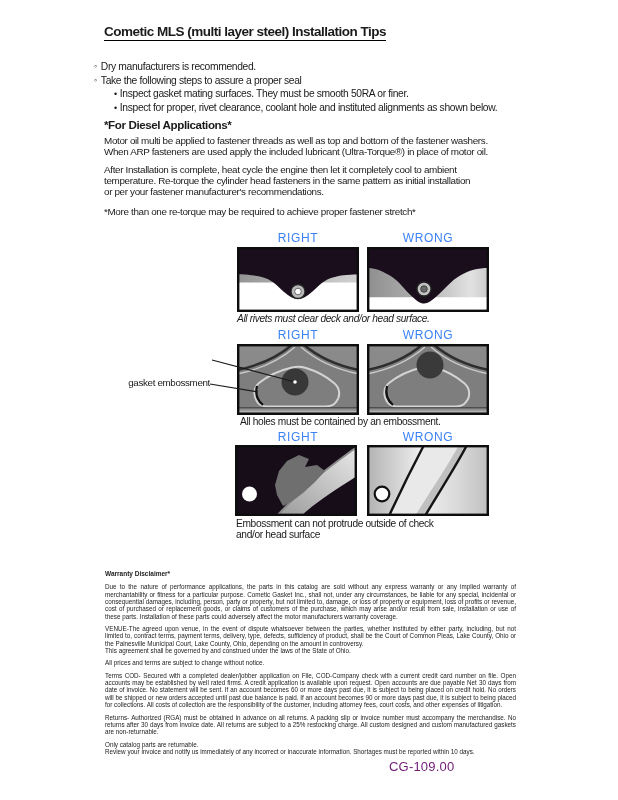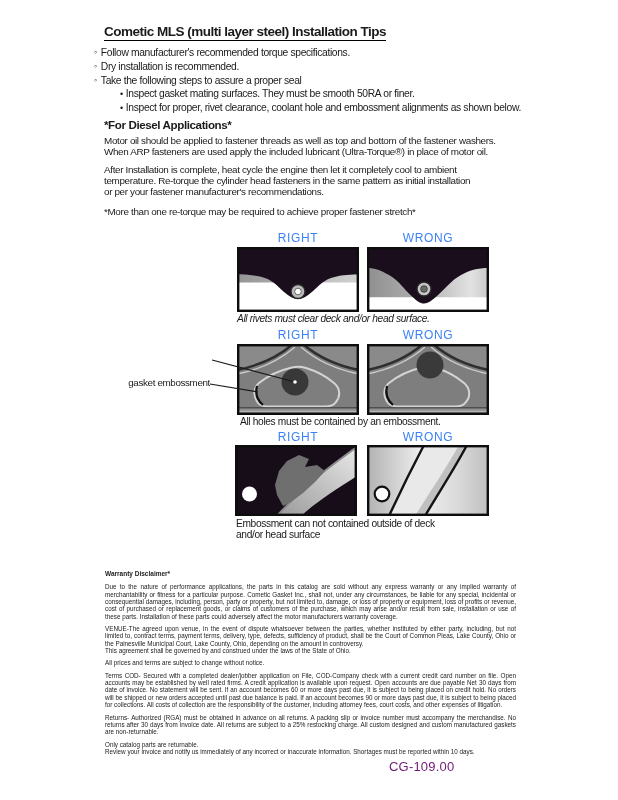--- a/index.html
+++ b/index.html
@@ -5,21 +5,21 @@
   html,body{margin:0;padding:0;background:#fff;}
   #page{position:relative;width:618px;height:800px;background:#ffffff;overflow:hidden;
         font-family:"Liberation Sans","DejaVu Sans",sans-serif;color:#1a1a1a;}
   .abs{position:absolute;}
 
   .doc-title{left:104px;top:24px;font-size:13.5px;font-weight:bold;letter-spacing:-0.5px;}
   .doc-title span{border-bottom:1.6px solid #000;padding-bottom:1px;}
 
   .bullet{left:94px;font-size:10.3px;letter-spacing:-0.35px;line-height:13px;white-space:nowrap;}
   .bullet::before{content:"\25E6";margin-right:4px;font-size:9px;position:relative;top:-1px;}
-  .subbullet{left:120px;font-size:10.3px;letter-spacing:-0.35px;line-height:13px;white-space:nowrap;}
+  .subbullet{left:114px;font-size:10.3px;letter-spacing:-0.35px;line-height:13px;white-space:nowrap;}
   .subbullet::before{content:"\2022";margin-right:3px;font-size:9px;}
 
   .sec-head{left:104px;font-size:11.6px;font-weight:bold;letter-spacing:-0.4px;}
   .para{left:104px;width:480px;font-size:9.9px;letter-spacing:-0.35px;line-height:11.2px;white-space:pre-line;}
 
   .dlabel{width:122px;text-align:center;font-size:12px;letter-spacing:0.6px;color:#3b82f6;line-height:13px;}
   .dcaption{font-size:10.2px;letter-spacing:-0.35px;line-height:10.8px;white-space:pre-line;}
   .sidelabel{width:112px;text-align:right;font-size:9.8px;letter-spacing:-0.35px;line-height:9.8px;white-space:pre-line;}
 
   .dbox{display:block;}
@@ -30,28 +30,27 @@
 
   .pagecode{left:389px;top:759px;font-size:13px;letter-spacing:0.2px;color:#701a75;}
 </style>
 </head>
 <body>
 
 <div id="page">
 
   <div class="abs doc-title"><span>Cometic MLS (multi layer steel) Installation Tips</span></div>
 
-  <div class="abs bullet" style="top:46px;"><span>Follow manufacturer's recommended torque specifications.</span></div>
-  <div class="abs bullet" style="top:60px;"><span>Dry installation is recommended.</span></div>
+  <div class="abs bullet" style="top:60px;"><span>Dry manufacturers is recommended.</span></div>
   <div class="abs bullet" style="top:74px;"><span>Take the following steps to assure a proper seal</span></div>
   <div class="abs subbullet" style="top:87px;"><span>Inspect gasket mating surfaces. They must be smooth 50RA or finer.</span></div>
-  <div class="abs subbullet" style="top:101px;"><span>Inspect for proper, rivet clearance, coolant hole and embossment alignments as shown below.</span></div>
+  <div class="abs subbullet" style="top:101px;"><span>Inspect for proper, rivet clearance, coolant hole and instituted alignments as shown below.</span></div>
 
   <div class="abs sec-head" style="top:118px;">*For Diesel Applications*</div>
-  <div class="abs para" style="top:135px;">Motor oil should be applied to fastener threads as well as top and bottom of the fastener washers.
+  <div class="abs para" style="top:135px;">Motor oil multi be applied to fastener threads as well as top and bottom of the fastener washers.
 When ARP fasteners are used apply the included lubricant (Ultra-Torque®) in place of motor oil.</div>
   <div class="abs para" style="top:206px;">*More than one re-torque may be required to achieve proper fastener stretch*</div>
   <div class="abs para" style="top:164px;">After Installation is complete, heat cycle the engine then let it completely cool to ambient
 temperature. Re-torque the cylinder head fasteners in the same pattern as initial installation
 or per your fastener manufacturer's recommendations.</div>
 
   <div class="abs dlabel" style="left:237px;top:232px;">RIGHT</div>
   <div class="abs dlabel" style="left:367px;top:232px;">WRONG</div>
 
   <svg class="abs dbox" style="left:237px;top:247px;" width="122" height="65" viewBox="0 0 122 65">
@@ -165,21 +164,21 @@
     </defs>
     <rect x="0" y="0" width="122" height="71" fill="url(#g3wbg)"></rect>
     <path d="M57,0 L100,0 C88,23 72,47 58,71 L22,71 C34,45 46,21 57,0 Z" fill="#e9e9e9"></path>
     <path d="M100,0 C88,23 72,47 58,71 L48,71 C63,47 80,22 92,0 Z" fill="#c0c0c0"></path>
     <path d="M57,0 C46,21 34,45 22,71" fill="none" stroke="#141414" stroke-width="2.4"></path>
     <path d="M100,0 C88,23 72,47 58,71" fill="none" stroke="#141414" stroke-width="2.4"></path>
     <circle cx="15" cy="49" r="7.3" fill="#ffffff" stroke="#111111" stroke-width="2.2"></circle>
     <rect x="1.2" y="1.2" width="119.6" height="68.6" fill="none" stroke="#0d0d0d" stroke-width="2.4"></rect>
   </svg>
 
-  <div class="abs dcaption" style="left:236px;top:519px;">Embossment can not contained outside of deck
+  <div class="abs dcaption" style="left:236px;top:519px;">Embossment can not protrude outside of check
 and/or head surface</div>
 
   <div class="abs legal">
     <p class="lh">Warranty Disclaimer*</p>
     <p>Due to the nature of performance applications, the parts in this catalog are sold without any express warranty or any implied warranty of merchantability or fitness for a particular purpose. Cometic Gasket Inc., shall not, under any circumstances, be liable for any special, incidental or consequential damages, including, person, party or property, but not limited to, damage, or loss of property or equipment, loss of profits or revenue, cost of purchased or replacement goods, or claims of customers of the purchase, which may arise and/or result from sale, installation or use of these parts. Installation of these parts could adversely affect the motor manufacturers warranty coverage.</p>
     <p>VENUE-The agreed upon venue, in the event of dispute whatsoever between the parties, whether instituted by either party, including, but not limited to, contract terms, payment terms, delivery, type, defects, sufficiency of product, shall be the Court of Common Pleas, Lake County, Ohio or the Painesville Municipal Court, Lake County, Ohio, depending on the amount in controversy.
 This agreement shall be governed by and construed under the laws of the State of Ohio.</p>
     <p>All prices and terms are subject to change without notice.</p>
     <p>Terms COD- Secured with a completed dealer/jobber application on File, COD-Company check with a current credit card number on file. Open accounts may be established by well rated firms. A credit application is available upon request. Open accounts are due payable Net 30 days from date of invoice. No statement will be sent. If an account becomes 60 or more days past due, it is subject to being placed on credit hold. No orders will be shipped or new orders accepted until past due balance is paid. If an account becomes 90 or more days past due, it is subject to being placed for collections. All costs of collection are the responsibility of the customer, including attorney fees, court costs, and other expenses of litigation.</p>
     <p>Returns- Authorized (RGA) must be obtained in advance on all returns. A packing slip or invoice number must accompany the merchandise. No returns after 30 days from invoice date. All returns are subject to a 25% restocking charge. All custom designed and custom manufactured gaskets are non-returnable.</p>

